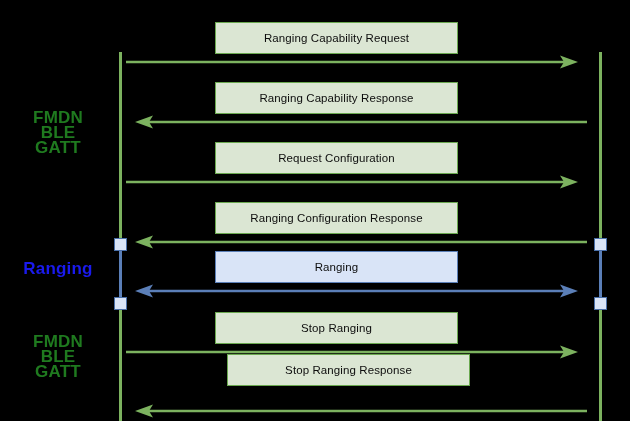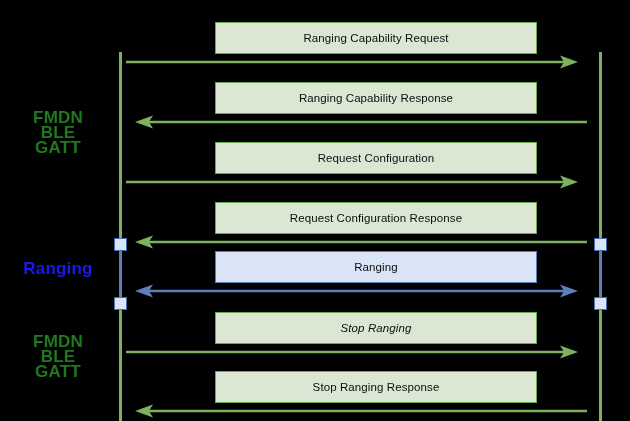--- a/index.html
+++ b/index.html
@@ -29,21 +29,21 @@
     width:13px;height:13px;
     background:#d9e4f7;
     border:1.5px solid #4a6fa8;
     box-sizing:border-box;
   }
 
   
   .msgbox{
     position:absolute;
     left:215px;
-    width:322px;
+    width:243px;
     height:32px;
     box-sizing:border-box;
     display:flex;
     align-items:center;
     justify-content:center;
     font-size:11.5px;
     color:#0d0d0d;
     letter-spacing:.1px;
     white-space:nowrap;
   }
@@ -134,51 +134,51 @@
     <span>Request Configuration</span>
   </div>
   <div class="arrow" style="left:126px;top:175px;width:452px;">
     <svg width="452" height="14" viewBox="0 0 452 14">
       <line x1="0" y1="7" x2="444" y2="7" stroke="#7cb25f" stroke-width="2.4"></line>
       <polygon points="452,7 434,0.5 438,7 434,13.5" fill="#7cb25f"></polygon>
     </svg>
   </div>
 
   <div class="msgbox green" style="top:202px;">
-    <span>Request Configuration Response</span>
+    <span>Ranging Configuration Response</span>
   </div>
   <div class="arrow" style="left:135px;top:235px;width:452px;">
     <svg width="452" height="14" viewBox="0 0 452 14">
       <line x1="8" y1="7" x2="452" y2="7" stroke="#7cb25f" stroke-width="2.4"></line>
       <polygon points="0,7 18,0.5 14,7 18,13.5" fill="#7cb25f"></polygon>
     </svg>
   </div>
 
   <div class="msgbox blue" style="top:251px;">
     <span>Ranging</span>
   </div>
   <div class="arrow" style="left:135px;top:284px;width:443px;">
     <svg width="443" height="14" viewBox="0 0 443 14">
       <line x1="8" y1="7" x2="435" y2="7" stroke="#5b7fb8" stroke-width="2.4"></line>
       <polygon points="0,7 18,0.5 14,7 18,13.5" fill="#5b7fb8"></polygon>
       <polygon points="443,7 425,0.5 429,7 425,13.5" fill="#5b7fb8"></polygon>
     </svg>
   </div>
 
-  <div class="msgbox green" style="top:312px;font-style:italic;">
+  <div class="msgbox green" style="top:312px;">
     <span>Stop Ranging</span>
   </div>
   <div class="arrow" style="left:126px;top:345px;width:452px;">
     <svg width="452" height="14" viewBox="0 0 452 14">
       <line x1="0" y1="7" x2="444" y2="7" stroke="#7cb25f" stroke-width="2.4"></line>
       <polygon points="452,7 434,0.5 438,7 434,13.5" fill="#7cb25f"></polygon>
     </svg>
   </div>
 
-  <div class="msgbox green" style="top:371px;">
+  <div class="msgbox green" style="top:354px;margin-left:12px;">
     <span>Stop Ranging Response</span>
   </div>
   <div class="arrow" style="left:135px;top:404px;width:452px;">
     <svg width="452" height="14" viewBox="0 0 452 14">
       <line x1="8" y1="7" x2="452" y2="7" stroke="#7cb25f" stroke-width="2.4"></line>
       <polygon points="0,7 18,0.5 14,7 18,13.5" fill="#7cb25f"></polygon>
     </svg>
   </div>
 
 </div>

